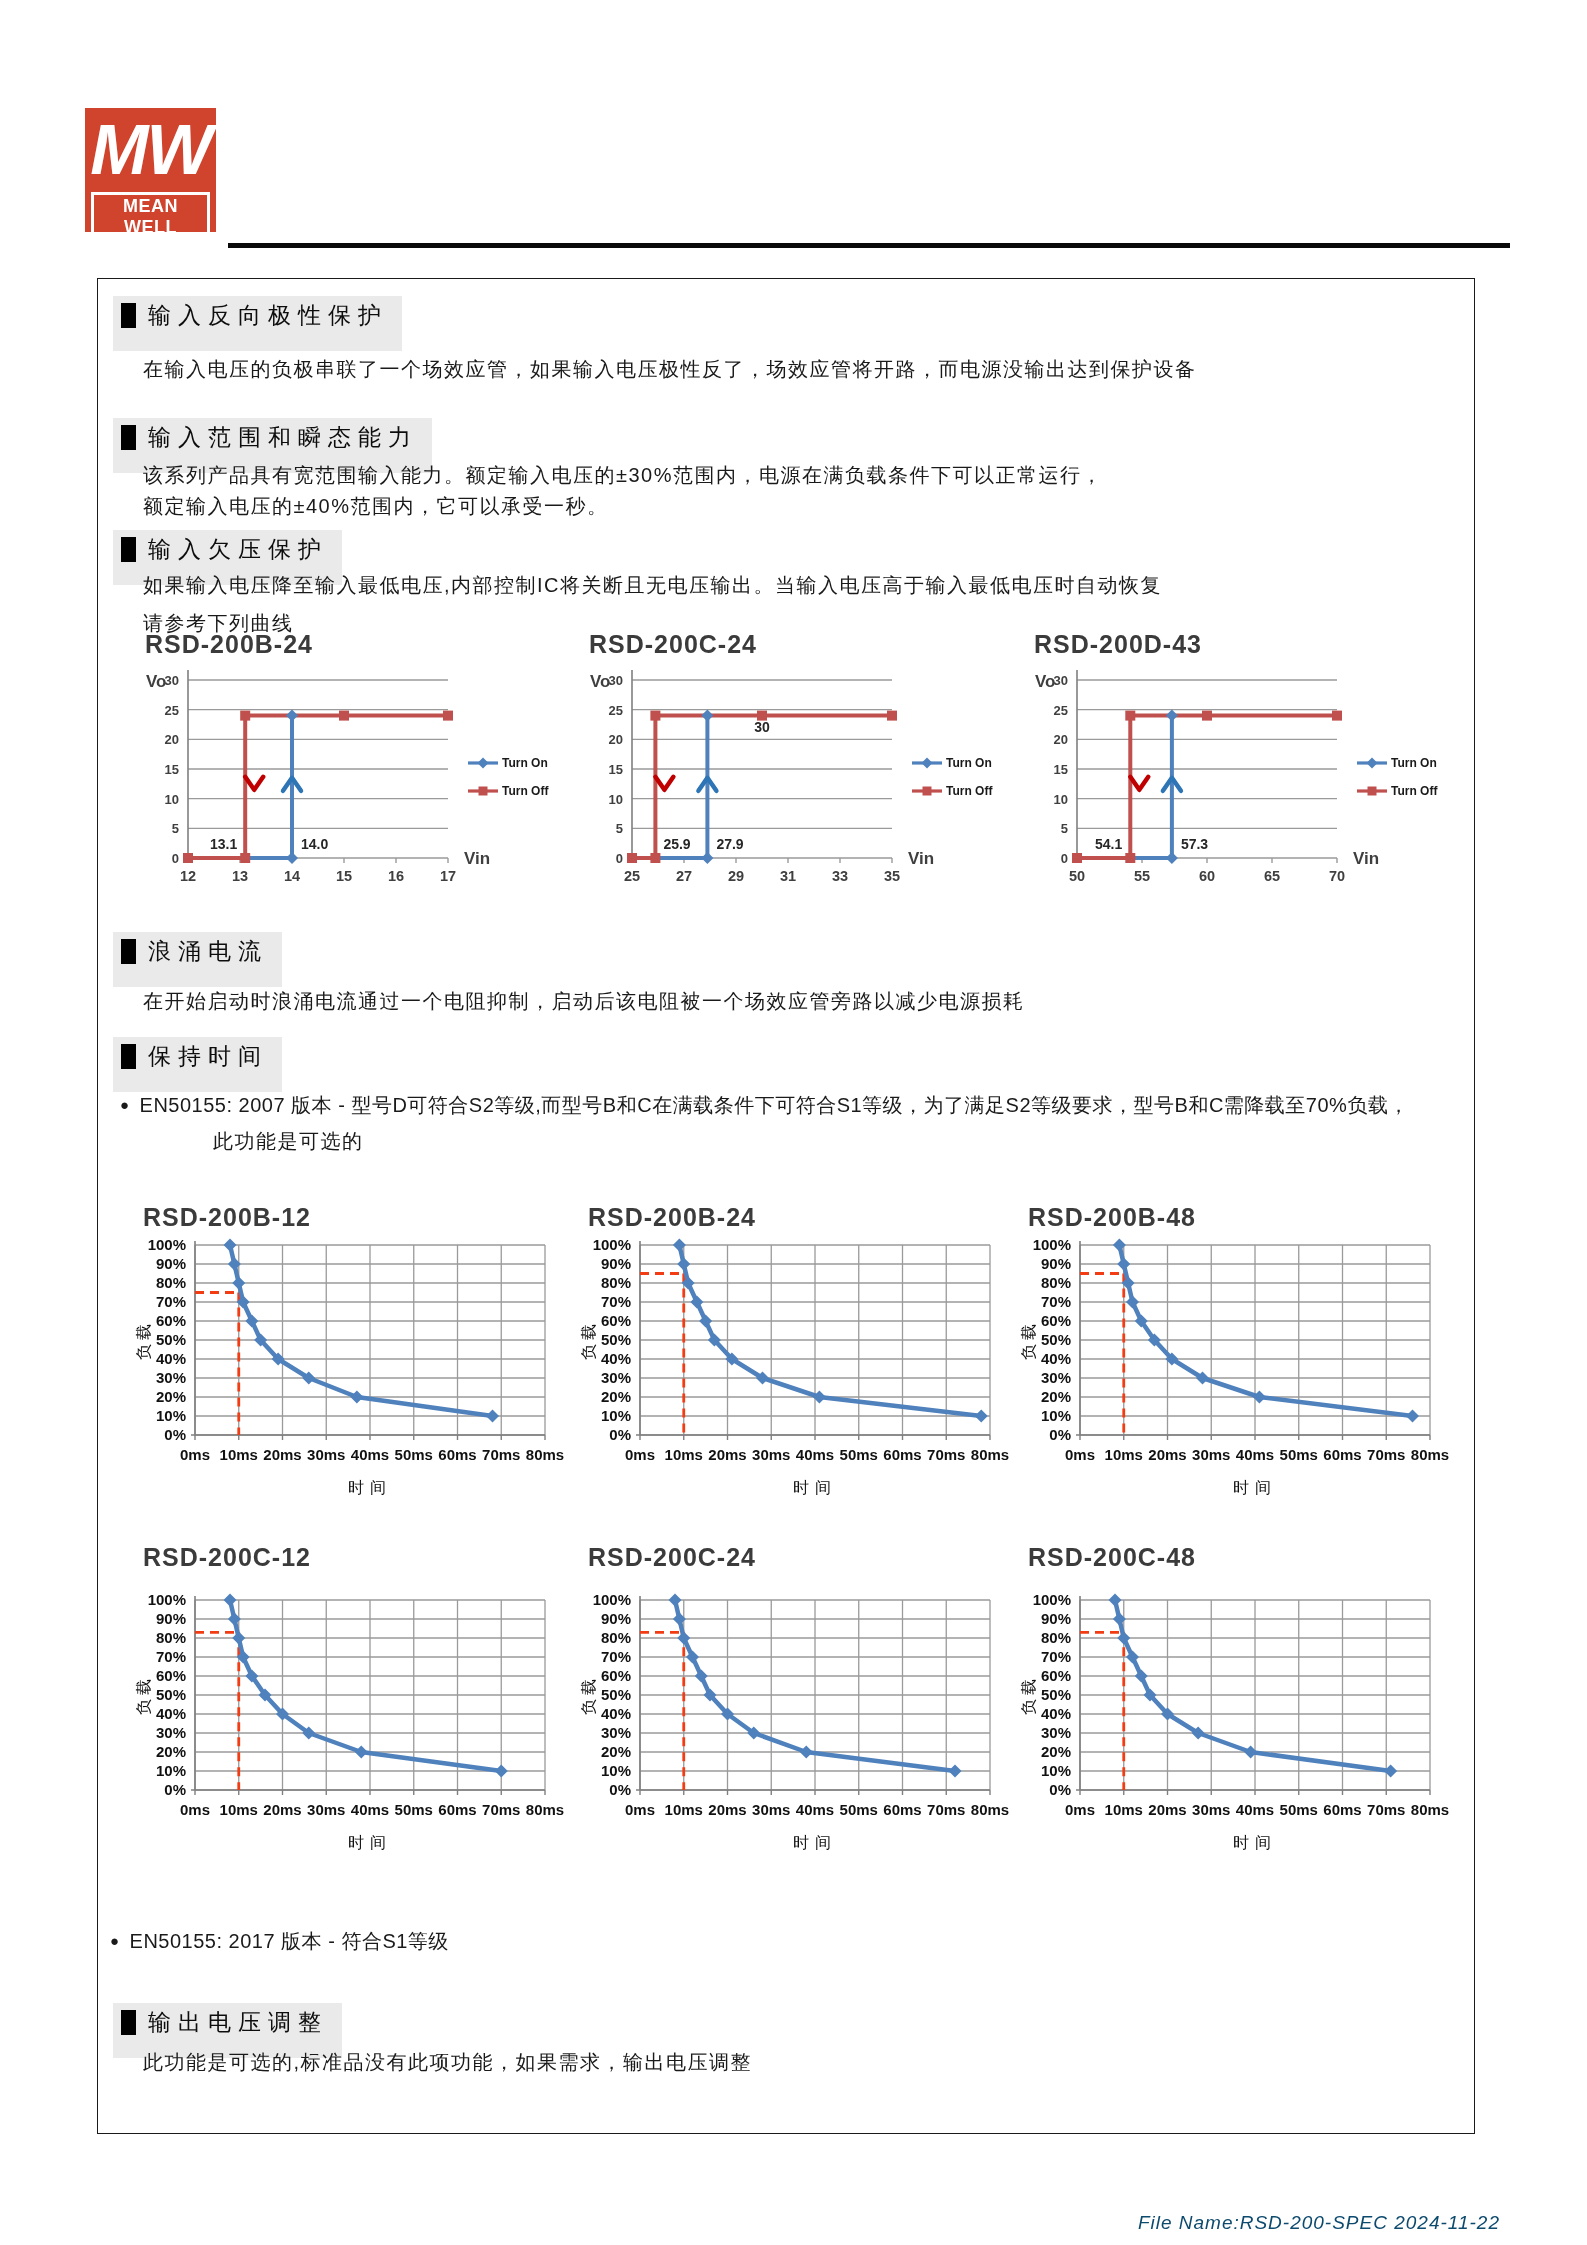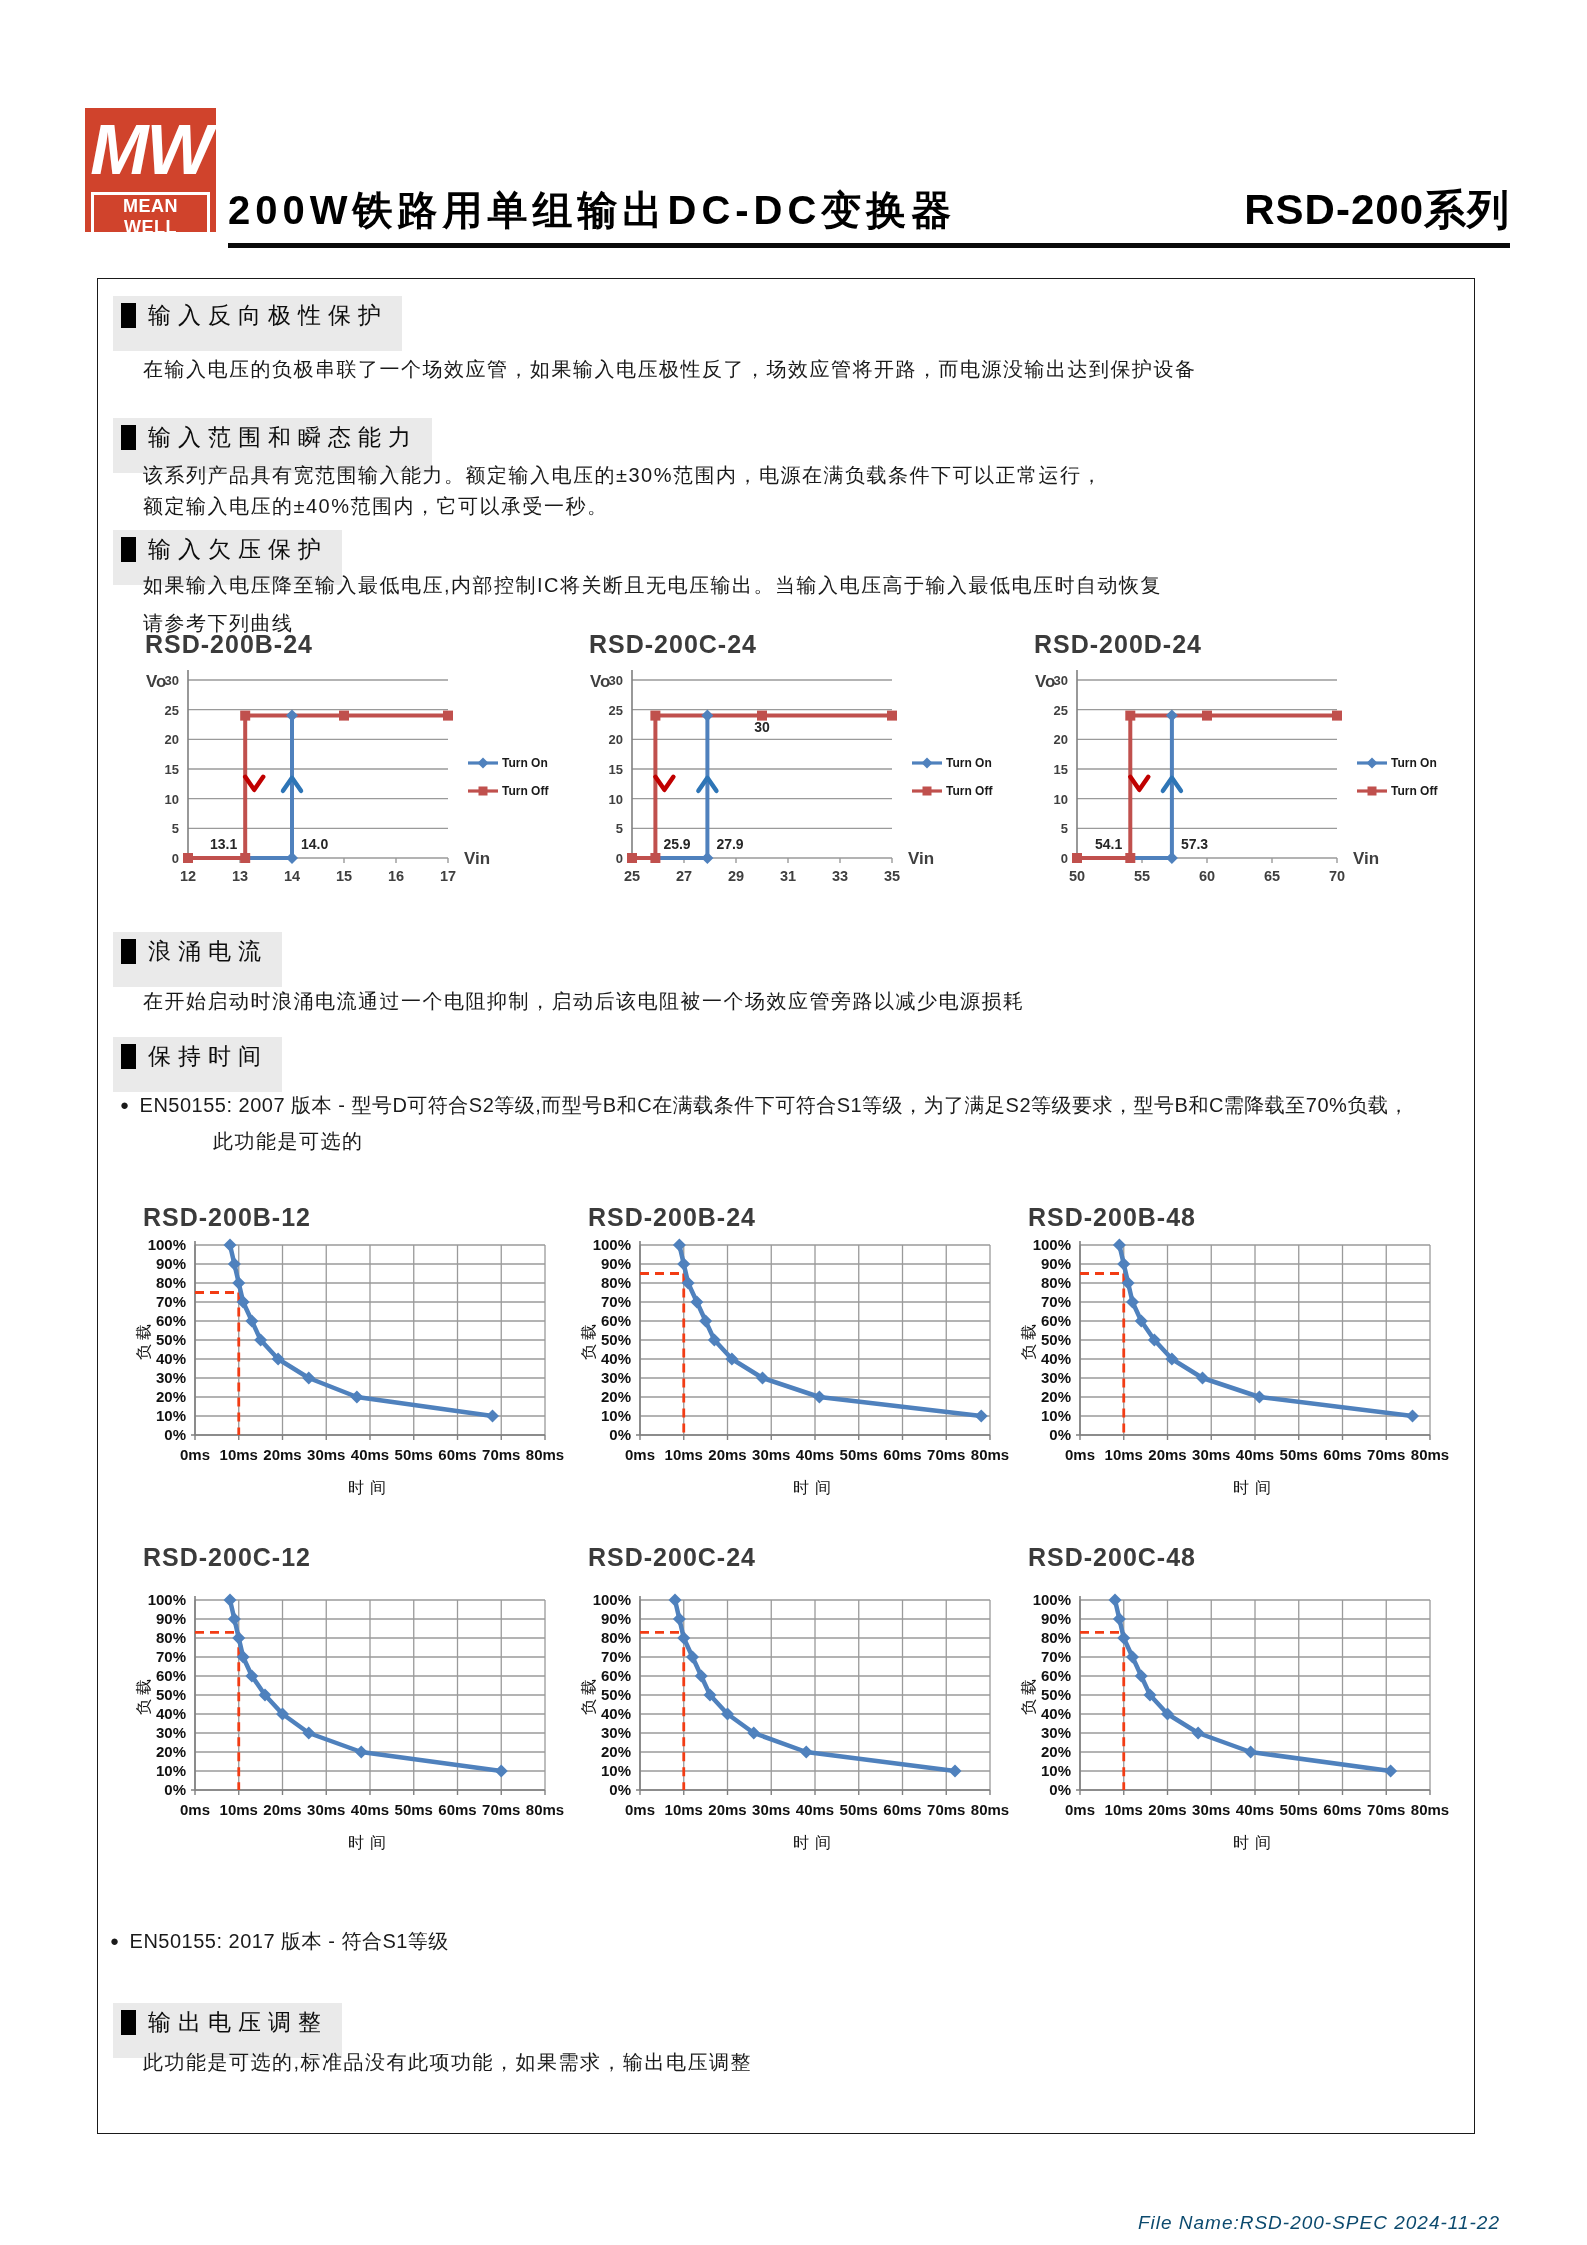--- a/index.html
+++ b/index.html
@@ -38,24 +38,20 @@
           font-style:italic;font-size:19px;color:#0c4a6e;letter-spacing:1px;}
 </style>
 </head>
 <body>
 
 <div class="page">
 
   <div class="logo">
     <div class="logo-mw">MW</div>
     <div class="logo-name">MEAN WELL</div>
-  </div>
-  <div class="titlebar">
-    <span class="title-main">200W铁路用单组输出DC-DC变换器</span>
-    <span class="title-series">RSD-200系列</span>
   </div>
   <div class="rule"></div>
 
   <div class="frame"></div>
 
   <div class="sec" style="left:113px;top:296px">
     <span class="sq"></span>
     <span>输入反向极性保护</span>
   </div>
   <div class="body-text" style="left:143px;top:356px">在输入电压的负极串联了一个场效应管，如果输入电压极性反了，场效应管将开路，而电源没输出达到保护设备</div>
@@ -175,21 +171,21 @@
           <text x="364" y="204" font-family="&quot;Liberation Sans&quot;,&quot;DejaVu Sans&quot;,sans-serif" font-size="17" font-weight="bold" fill="#3f3f3f">Vin</text>
           <line x1="368" x2="398" y1="103" y2="103" stroke="#4f81bd" stroke-width="3.2"></line>
           <path d="M383 97.5L388.5 103L383 108.5L377.5 103Z" fill="#4f81bd"></path>
           <text x="402" y="107" font-family="&quot;Liberation Sans&quot;,&quot;DejaVu Sans&quot;,sans-serif" font-size="12" font-weight="bold" fill="#1a1a1a">Turn On</text>
           <line x1="368" x2="398" y1="131" y2="131" stroke="#c0504d" stroke-width="3.2"></line>
           <rect x="378.5" y="126.5" width="9" height="9" fill="#c0504d"></rect>
           <text x="402" y="135" font-family="&quot;Liberation Sans&quot;,&quot;DejaVu Sans&quot;,sans-serif" font-size="12" font-weight="bold" fill="#1a1a1a">Turn Off</text>
         </svg></div>
   </div>
   <div class="chart uvlo" style="left:989px;top:630px;width:460px;height:276px">
-    <div class="ctitle">RSD-200D-24</div>
+    <div class="ctitle">RSD-200D-43</div>
     <div class="csvg"><svg width="460" height="240">
           <line x1="88" x2="348" y1="198" y2="198" stroke="#9a9a9a" stroke-width="1.4"></line>
           <text x="79" y="203" font-family="&quot;Liberation Sans&quot;,&quot;DejaVu Sans&quot;,sans-serif" text-anchor="end" font-size="13" font-weight="bold" fill="#3f3f3f">0</text>
           <line x1="88" x2="348" y1="168.33333333333334" y2="168.33333333333334" stroke="#9a9a9a" stroke-width="1.4"></line>
           <text x="79" y="173.33333333333334" font-family="&quot;Liberation Sans&quot;,&quot;DejaVu Sans&quot;,sans-serif" text-anchor="end" font-size="13" font-weight="bold" fill="#3f3f3f">5</text>
           <line x1="88" x2="348" y1="138.66666666666666" y2="138.66666666666666" stroke="#9a9a9a" stroke-width="1.4"></line>
           <text x="79" y="143.66666666666666" font-family="&quot;Liberation Sans&quot;,&quot;DejaVu Sans&quot;,sans-serif" text-anchor="end" font-size="13" font-weight="bold" fill="#3f3f3f">10</text>
           <line x1="88" x2="348" y1="109" y2="109" stroke="#9a9a9a" stroke-width="1.4"></line>
           <text x="79" y="114" font-family="&quot;Liberation Sans&quot;,&quot;DejaVu Sans&quot;,sans-serif" text-anchor="end" font-size="13" font-weight="bold" fill="#3f3f3f">15</text>
           <line x1="88" x2="348" y1="79.33333333333333" y2="79.33333333333333" stroke="#9a9a9a" stroke-width="1.4"></line>

